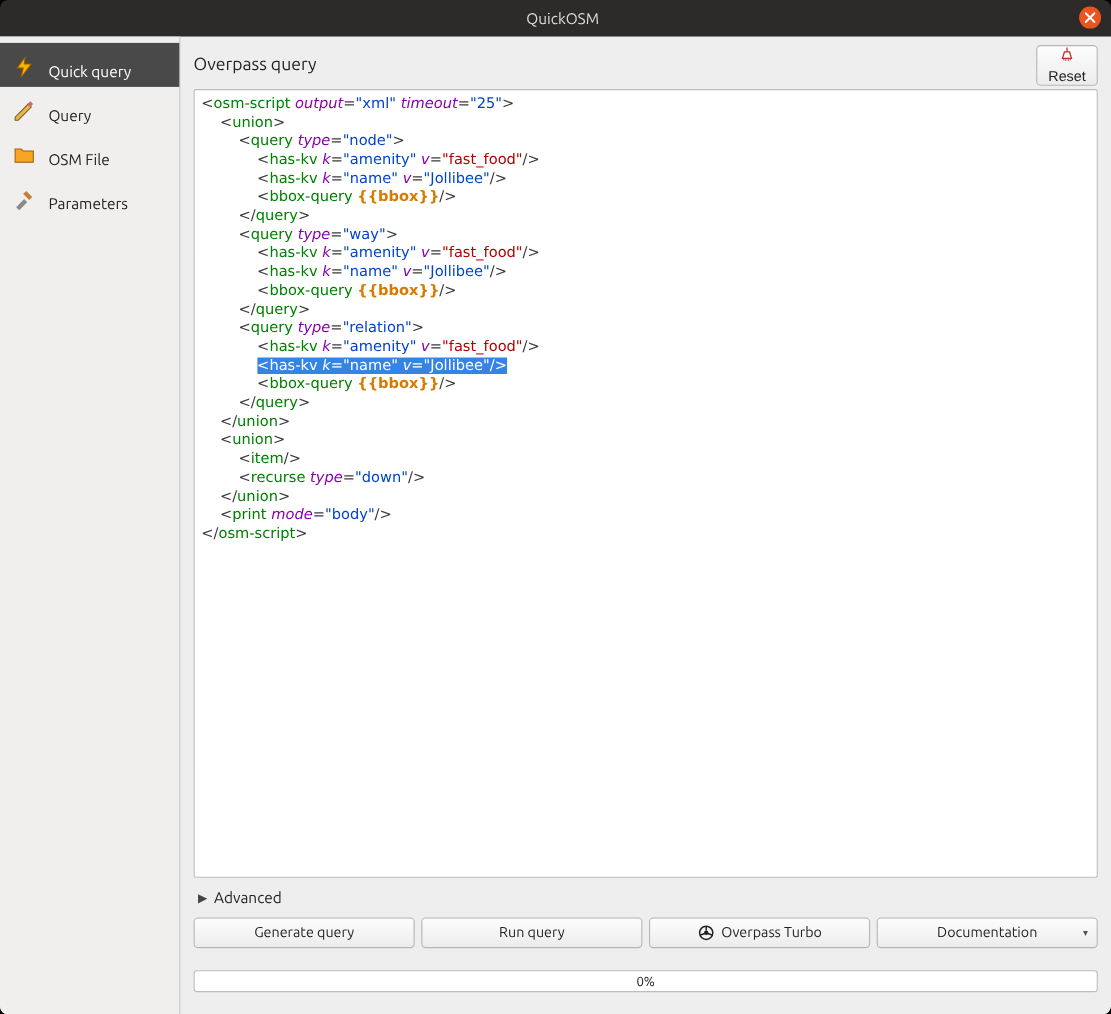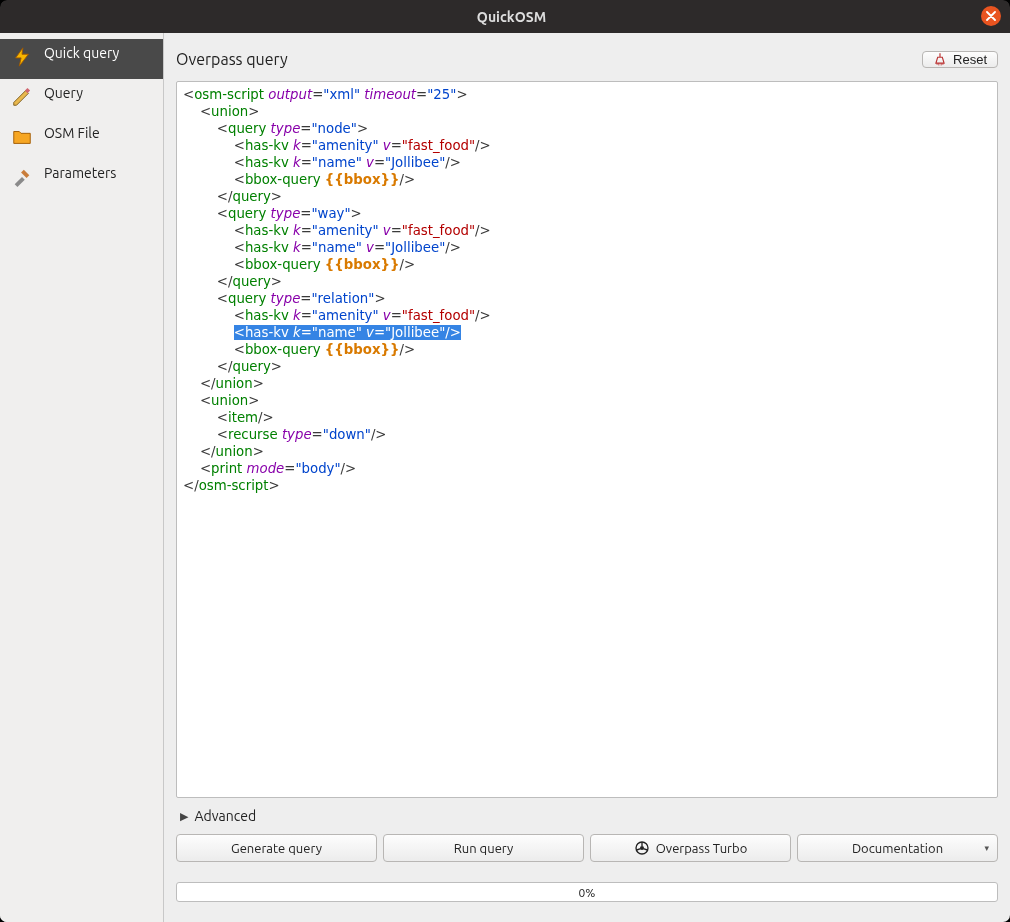--- a/index.html
+++ b/index.html
@@ -14,31 +14,31 @@
     --attr-i:#8800aa;
     --str:#b30000;
     --str-blue:#0044cc;
     --punct:#3a3a3a;
     --bbox:#d97a00;
     --hl:#3584e4;
   }
   html,body{margin:0;padding:0;height:100%;font-family:"Ubuntu","DejaVu Sans",sans-serif;font-size:14px;background:#000;}
   .window{width:1010px;height:922px;background:#000;border-radius:7px;overflow:hidden;position:relative;}
   .titlebar{height:33px;background:var(--titlebar);color:#ddd;display:flex;align-items:center;justify-content:center;position:relative;border-radius:7px 7px 0 0;}
-  .titlebar .title{font-weight:700;font-size:14px;color:#ddd;margin-left:13px;}
+  .titlebar .title{font-weight:400;font-size:14px;color:#ddd;margin-left:13px;}
   .titlebar .closebtn{position:absolute;right:9px;top:6px;width:20px;height:20px;border-radius:10px;background:#e95420;color:#fff;display:flex;align-items:center;justify-content:center;font-size:12px;cursor:pointer;}
   .content{display:flex;height:calc(100% - 33px);background:var(--body);}
   .sidebar{width:163px;background:var(--sidebar);border-right:1px solid #c8c8c8;display:flex;flex-direction:column;padding-top:6px;}
-  .sb-item{display:flex;align-items:flex-start;gap:10px;padding:6px 10px 6px 10px;height:28px;color:#222;cursor:pointer;}
+  .sb-item{display:flex;align-items:flex-end;gap:10px;padding:6px 10px 6px 10px;height:28px;color:#222;cursor:pointer;}
   .sb-item.selected{background:var(--sidebar-sel);color:#fff;}
   .sb-item .icon{width:24px;height:24px;display:flex;align-items:center;justify-content:center;}
   .main{flex:1;display:flex;flex-direction:column;padding:10px 10px 6px 10px;gap:8px;min-width:0;}
   .header-row{display:flex;align-items:center;justify-content:space-between;height:28px;margin:2px 2px 0 2px;}
   .header-row .label{font-size:16px;color:#222;}
-  .btn{background:linear-gradient(#fdfdfd,#ececec);border:1px solid #b8b6b4;border-radius:4px;padding:0 10px;font-size:13px;color:#222;display:flex;align-items:center;gap:6px;cursor:pointer;}
+  .btn{background:linear-gradient(#fdfdfd,#ececec);border:1px solid #b8b6b4;border-radius:4px;padding:0 10px;font-size:13px;color:#222;display:flex;align-items:center;gap:6px;cursor:pointer;flex-direction:column;}
   .editor{flex:1;background:#fff;border:1px solid #bdbdbd;border-radius:2px;margin:0 2px;overflow:auto;padding:4px 6px;font-family:"DejaVu Sans","Ubuntu",sans-serif;font-size:13.3px;line-height:17px;white-space:pre;color:var(--punct);}
   .t{color:var(--tag);text-align:center;}
   .a{color:var(--attr);font-style:italic;}
   .s{color:var(--str-blue);}
   .sr{color:var(--str);}
   .bb{color:var(--bbox);font-weight:700;}
   .p{color:var(--punct);}
   .hl{background:var(--hl);color:#fff;}
   .hl .t,.hl .a,.hl .s,.hl .sr,.hl .bb,.hl .p{color:#fff !important;}
   .adv-row{display:flex;align-items:center;gap:6px;padding:2px 6px;color:#222;cursor:pointer;}

